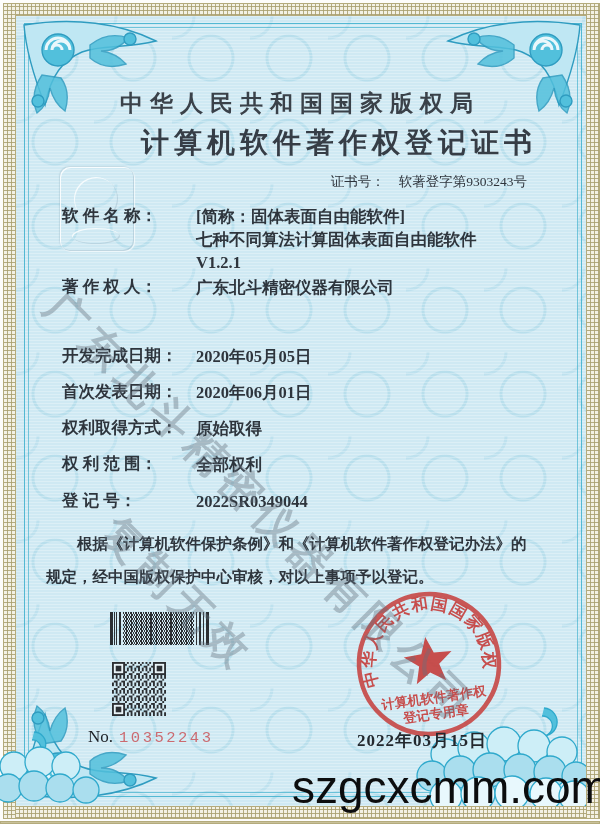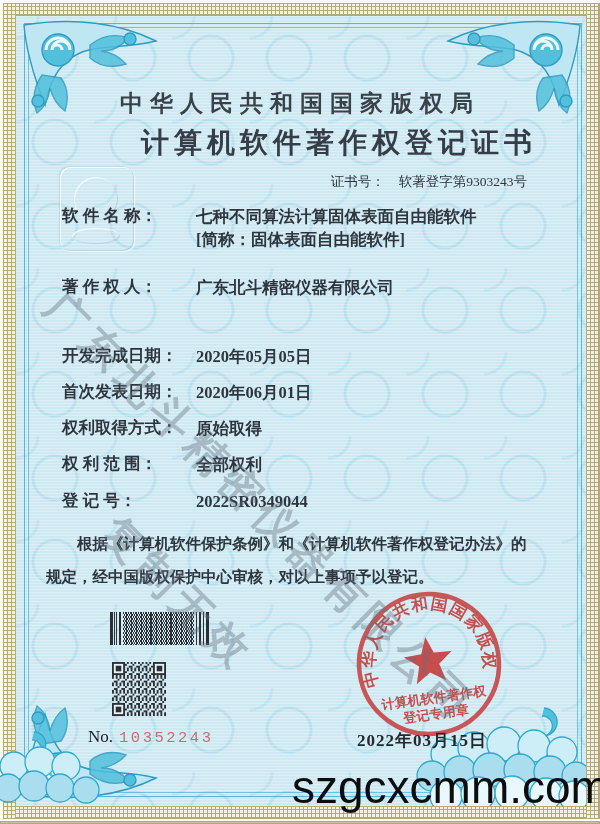--- a/index.html
+++ b/index.html
@@ -174,22 +174,23 @@
 
   <div class="t issuer">中华人民共和国国家版权局</div>
   <div class="t title">计算机软件著作权登记证书</div>
   <div class="t certno">
     <span>证书号：</span><span class="num">软著登字第9303243号</span>
   </div>
 
   <div class="row" style="top:205px">
     <span class="lab">软 件 名 称：</span>
     <div class="val">
+      <div>[简称：固体表面自由能软件]</div>
       <div>七种不同算法计算固体表面自由能软件</div>
-      <div>[简称：固体表面自由能软件]</div>
+      <div>V1.2.1</div>
     </div>
   </div>
   <div class="row" style="top:276px">
     <span class="lab">著 作 权 人：</span>
     <div class="val">
         <div>广东北斗精密仪器有限公司</div>
       </div>
   </div>
   <div class="row" style="top:345px">
     <span class="lab">开发完成日期：</span>

